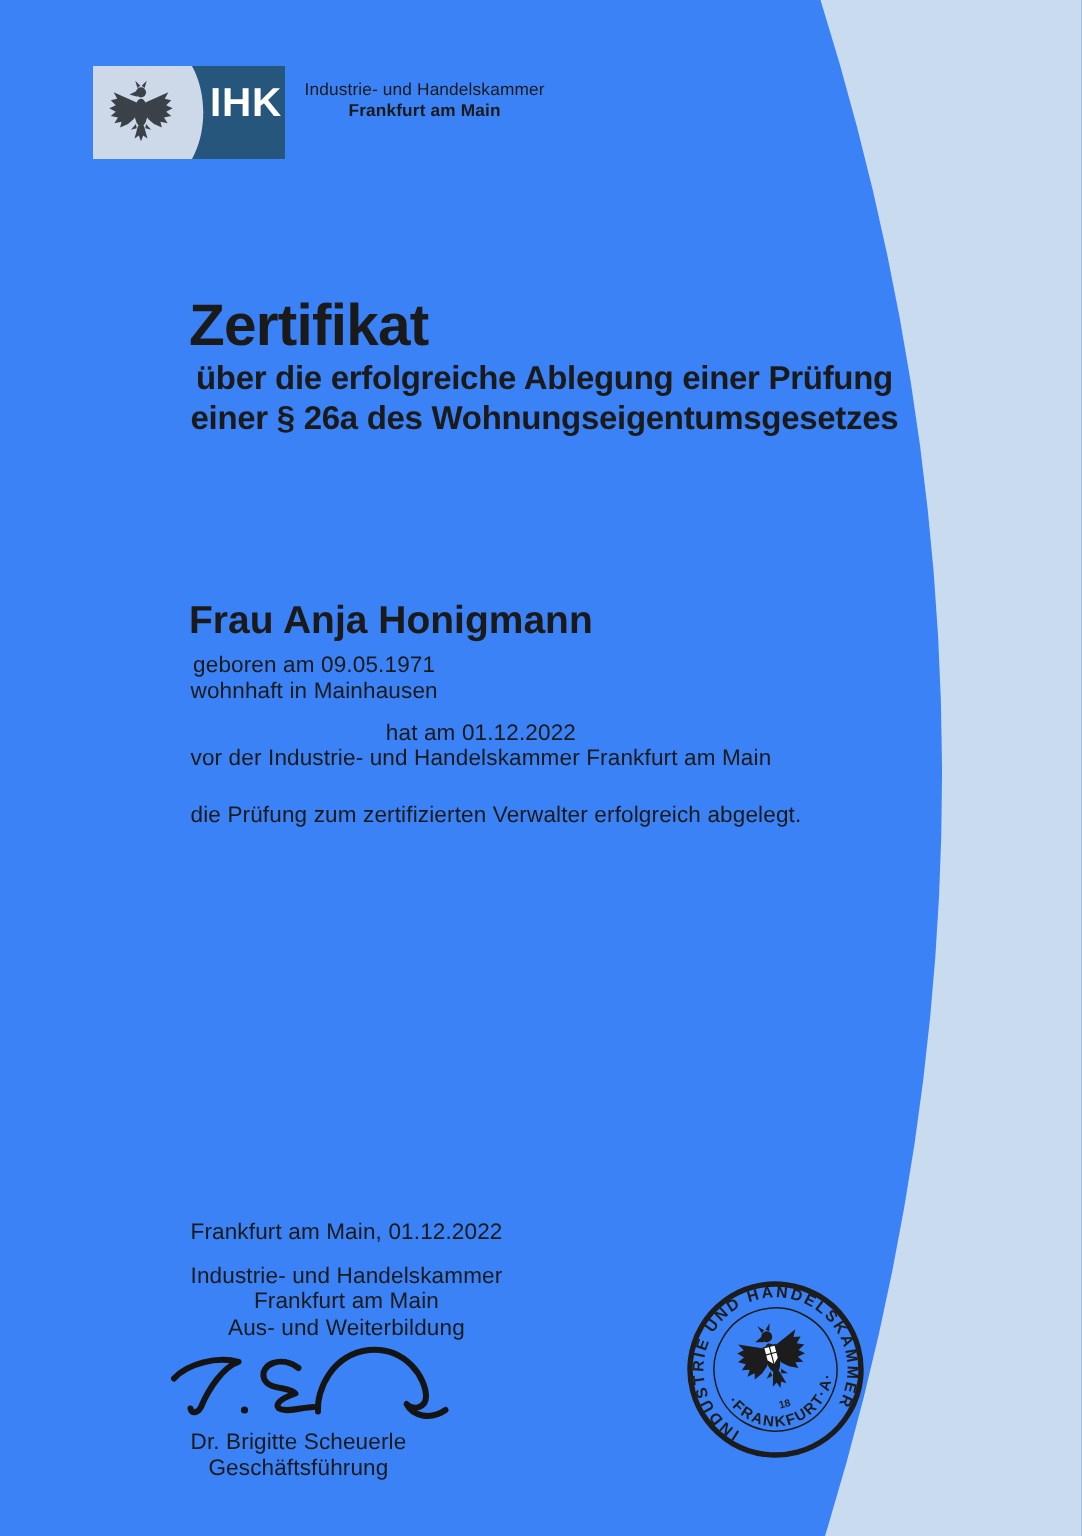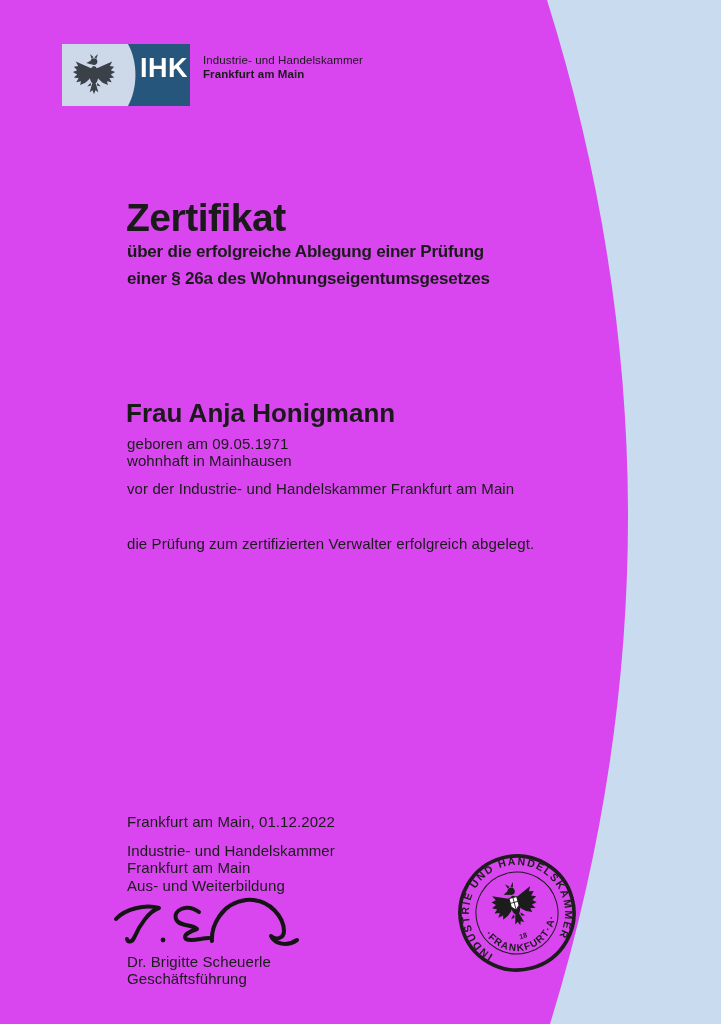--- a/index.html
+++ b/index.html
@@ -1,33 +1,34 @@
 <!DOCTYPE html>
 <html><head>
 <meta charset="utf-8">
 <style>
   html,body{margin:0;padding:0;background:#e8e8e8;}
   .page{
     position:relative;width:721px;height:1024px;margin:0 auto;
-    background:#d946ef;overflow:hidden;
+    background:#3b82f6;overflow:hidden;
     font-family:"Liberation Sans","DejaVu Sans",sans-serif;
     color:#1a1a1a;
+    text-align:center;
   }
   .abs{position:absolute;}
   svg{display:block;}
 
   
   .logo-svg{left:62px;top:44px;}
   .header-text{left:203px;top:54px;font-size:11.5px;line-height:13.5px;letter-spacing:.1px;}
   .header-text .l1{font-weight:400;}
   .header-text .l2{font-weight:700;}
 
   
   .heading{left:126px;top:196px;font-size:39px;line-height:44px;font-weight:600;letter-spacing:-0.5px;}
-  .subtitle{left:127px;top:238px;font-size:17px;line-height:27px;font-weight:700;letter-spacing:-0.2px;}
+  .subtitle{left:127px;top:238px;font-size:22px;line-height:27px;font-weight:700;letter-spacing:-0.2px;}
 
   
   .name{left:126px;top:398px;font-size:26px;font-weight:700;}
   .small{font-size:15px;line-height:17.3px;font-weight:500;letter-spacing:.1px;}
   .birth-block{left:127px;top:435px;}
   .exam-block{left:127px;top:480px;}
   .result-line{left:127px;top:523px;margin-top:12px;}
 
   
   .place-date{left:127px;top:813px;}
@@ -98,20 +99,21 @@
   </div>
 
   <div class="abs name">Frau Anja Honigmann</div>
 
   <div class="abs small birth-block">
     <div>geboren am 09.05.1971</div>
     <div>wohnhaft in Mainhausen</div>
   </div>
 
   <div class="abs small exam-block">
+    <div>hat am 01.12.2022</div>
     <div>vor der Industrie- und Handelskammer Frankfurt am Main</div>
   </div>
 
   <div class="abs small result-line">die Prüfung zum zertifizierten Verwalter erfolgreich abgelegt.</div>
 
   <div class="abs small place-date">Frankfurt am Main, 01.12.2022</div>
 
   <div class="abs small org-block">
     <div>Industrie- und Handelskammer</div>
     <div>Frankfurt am Main</div>

